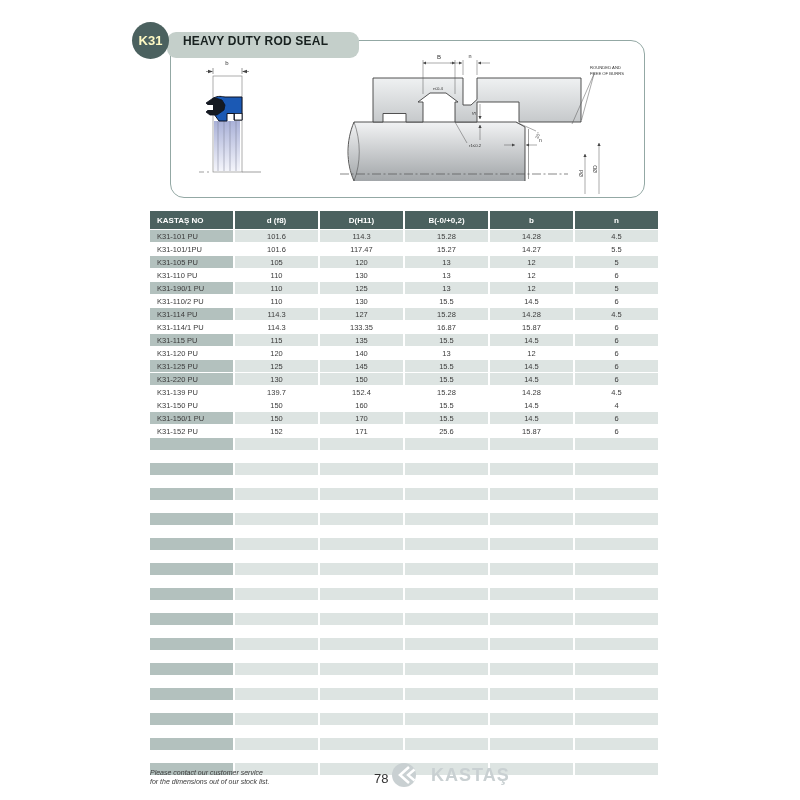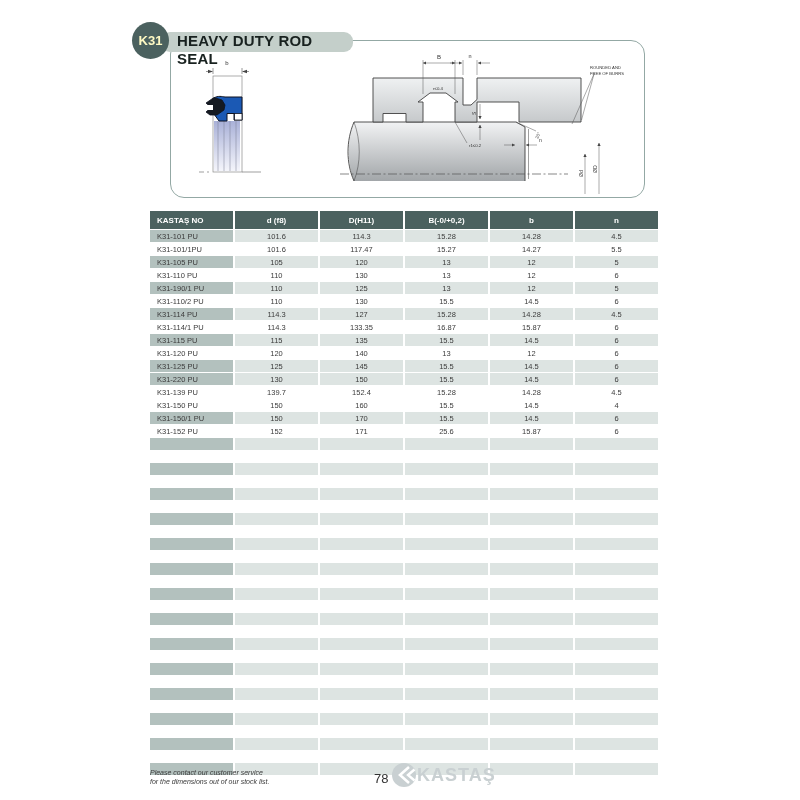--- a/index.html
+++ b/index.html
@@ -2,42 +2,42 @@
 <html><head>
 <meta charset="utf-8">
 <style>
   html,body{margin:0;padding:0;background:#fff;}
   #sheet{position:relative;width:800px;height:800px;background:#fff;overflow:hidden;
          font-family:"Liberation Sans",sans-serif;}
   
   #badge{position:absolute;left:132px;top:22px;width:37px;height:37px;border-radius:50%;
          background:#4b615f;color:#fef9c3;font-size:13px;font-weight:bold;line-height:37px;
          text-align:center;z-index:3;}
-  #pill{position:absolute;left:161px;top:32px;width:176px;height:20px;border-radius:9px;
-        background:#c4cfca;color:#18211f;font-size:15px;font-weight:bold;line-height:18px;
+  #pill{position:absolute;left:167px;top:32px;width:176px;height:26px;border-radius:9px;
+        background:#c4cfca;color:#18211f;font-size:12px;font-weight:bold;line-height:18px;
         padding-left:16px;letter-spacing:.2px;z-index:2;}
   #frame{position:absolute;left:170px;top:40px;width:473px;height:156px;background:#fff;
          border:1px solid #93a8a4;border-radius:14px;z-index:1;}
   .drawing{position:absolute;z-index:2;}
   
   #tablewrap{position:absolute;left:148px;top:210px;z-index:2;}
   table{border-collapse:separate;border-spacing:2px 1px;table-layout:fixed;width:512px;}
   th{background:#4b615f;color:#fff;height:16px;font-size:8px;font-weight:bold;text-align:center;
      font-family:"Liberation Sans",sans-serif;margin-top:15px;}
   th.first,td.first{text-align:left;padding-left:7px;}
   td{height:10px;font-size:7.5px;text-align:center;color:#3b3b3b;white-space:nowrap;overflow:hidden;
      font-family:"Liberation Sans",sans-serif;}
   tr.shade td{background:#dde4e2;}
   tr.shade td.first{background:#b3c1be;}
   tr.blank td{height:9px;background:#fff;}
   
   #footnote{position:absolute;left:150px;top:768px;font-size:7px;font-style:italic;color:#3a3a3a;
             line-height:9px;z-index:2;}
   #pagenum{position:absolute;left:374px;top:771px;font-size:13px;color:#333;z-index:2;}
-  #logo{position:absolute;left:391px;top:762px;display:flex;align-items:center;gap:0;z-index:2;}
+  #logo{position:absolute;left:391px;top:762px;display:flex;align-items:center;gap:14px;z-index:2;}
   #logotext{font-size:18px;font-weight:bold;color:#c9d0d2;letter-spacing:1px;}
 </style>
 </head>
 <body>
 
 <div id="sheet">
 
   <div id="badge">K31</div>
   <div id="pill">HEAVY DUTY ROD SEAL</div>
   <div id="frame"></div>

